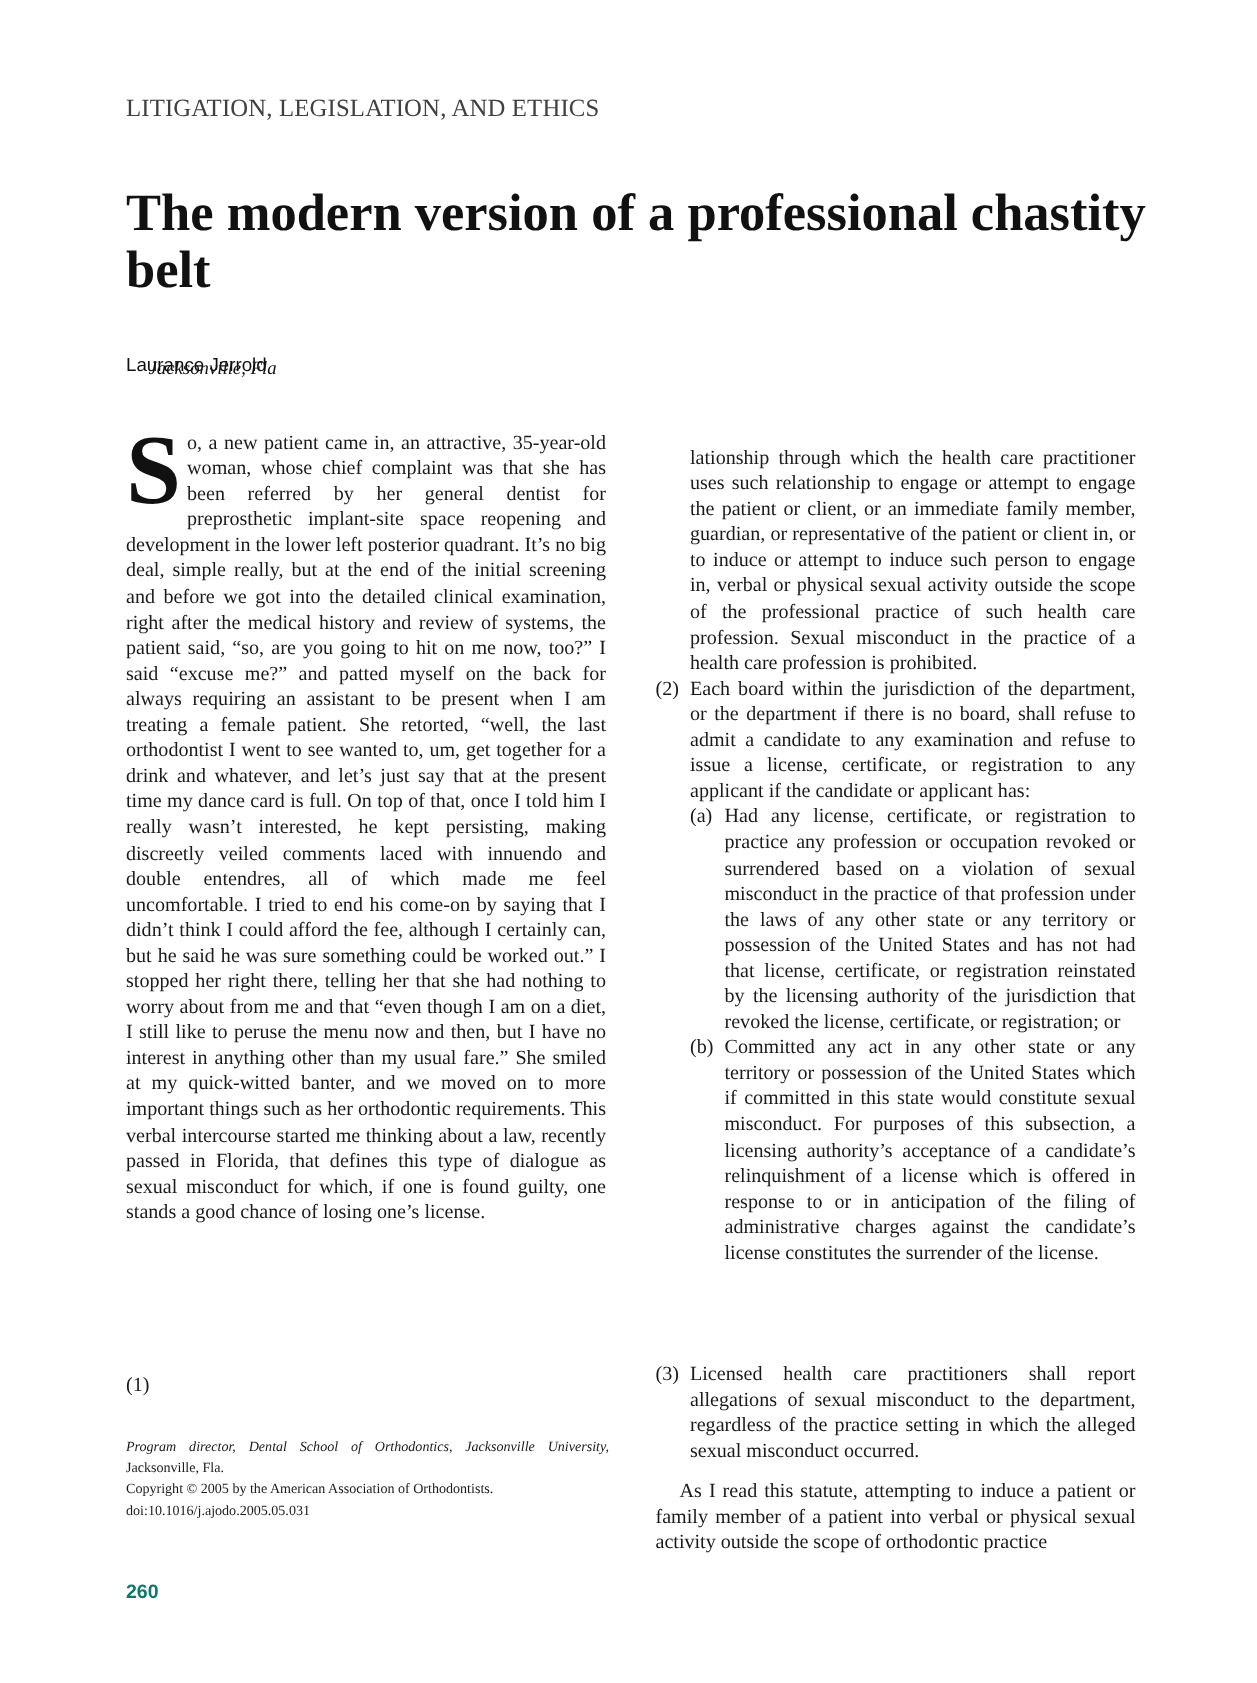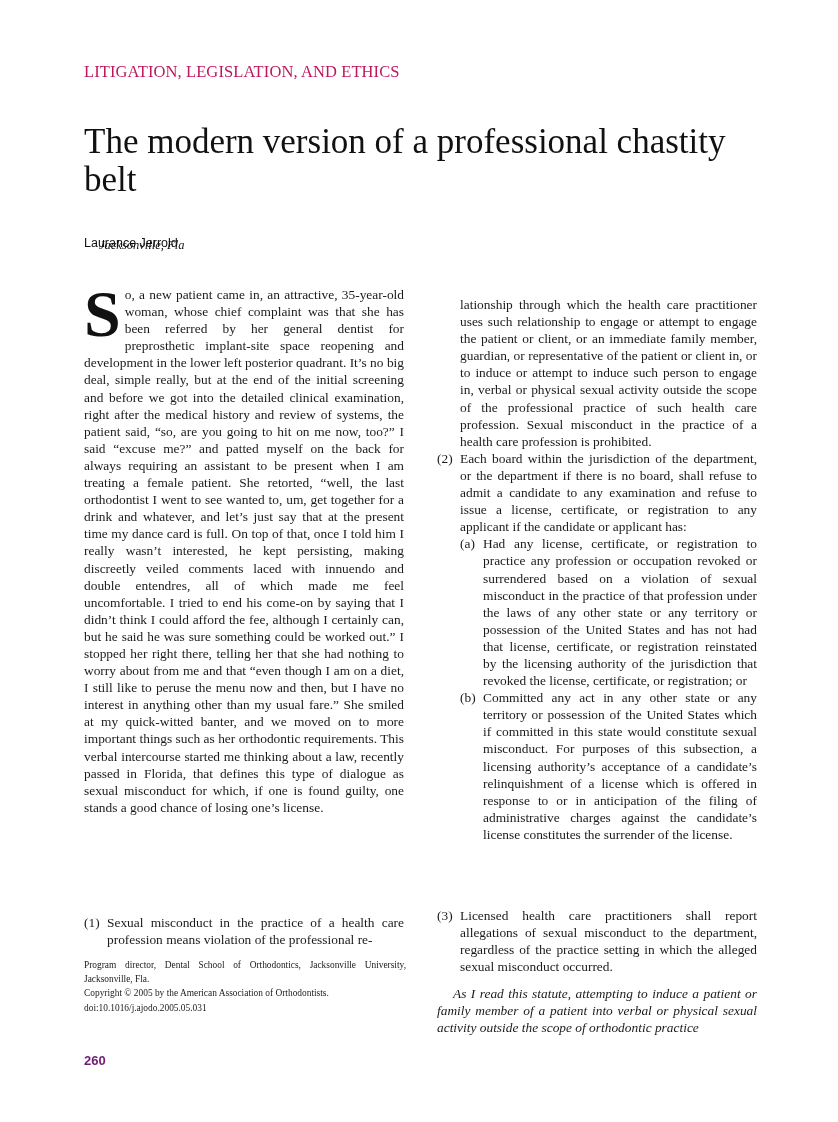--- a/index.html
+++ b/index.html
@@ -14,30 +14,30 @@
     overflow: hidden;
     color: #1a1a1a;
     font-family: "Liberation Serif", "DejaVu Serif", serif;
   }
   .section-header {
     position: absolute;
     left: 84px;
     top: 62px;
     font-size: 16.5px;
     letter-spacing: 0.1px;
-    color: #be185d;
+    color: #404040;
   }
   .title {
     position: absolute;
     left: 84px;
     top: 123px;
     width: 680px;
     font-size: 35px;
     line-height: 38px;
-    font-weight: normal;
+    font-weight: bold;
     margin: 0;
     color: #111;
   }
   .author-name {
     position: absolute;
     left: 84px;
     top: 220px;
     font-family: "Liberation Sans", "DejaVu Sans", sans-serif;
     font-size: 12.5px;
     color: #111;
@@ -121,48 +121,48 @@
     font-size: 9.4px;
     line-height: 14.2px;
     color: #1a1a1a;
   }
   .footnotes div {
     white-space: nowrap;
   }
   .footnote-justify {
     text-align: justify;
     text-align-last: justify;
+    font-style: italic;
   }
   .page-number {
     position: absolute;
     left: 84px;
     top: 1053px;
     font-family: "Liberation Sans", "DejaVu Sans", sans-serif;
     font-weight: bold;
     font-size: 13px;
-    color: #701a75;
+    color: #0f766e;
   }
   .item3 {
     position: absolute;
     left: 437px;
     top: 907px;
     width: 320px;
     font-size: 13.4px;
     line-height: 17.1px;
     text-align: justify;
   }
   .closing {
     position: absolute;
     left: 437px;
     top: 985px;
     width: 320px;
     font-size: 13.4px;
     line-height: 17.1px;
     text-align: justify;
-    font-style: italic;
   }
 </style>
 </head>
 <body>
 
 <div class="section-header">LITIGATION, LEGISLATION, AND ETHICS</div>
 
 <h1 class="title">The modern version of a professional chastity belt</h1>
 
 <div class="author-name">Laurance Jerrold</div>
@@ -170,21 +170,20 @@
 
 <div class="col col-left">
   <p>
     <span class="dropcap">S</span><span>o, a new patient came in, an attractive, 35-year-old woman, whose chief complaint was that she has been referred by her general dentist for preprosthetic implant-site space reopening and development in the lower left posterior quadrant. It’s no big deal, simple really, but at the end of the initial screening and before we got into the detailed clinical examination, right after the medical history and review of systems, the patient said, “so, are you going to hit on me now, too?” I said “excuse me?” and patted myself on the back for always requiring an assistant to be present when I am treating a female patient. She retorted, “well, the last orthodontist I went to see wanted to, um, get together for a drink and whatever, and let’s just say that at the present time my dance card is full. On top of that, once I told him I really wasn’t interested, he kept persisting, making discreetly veiled comments laced with innuendo and double entendres, all of which made me feel uncomfortable. I tried to end his come-on by saying that I didn’t think I could afford the fee, although I certainly can, but he said he was sure something could be worked out.” I stopped her right there, telling her that she had nothing to worry about from me and that “even though I am on a diet, I still like to peruse the menu now and then, but I have no interest in anything other than my usual fare.” She smiled at my quick-witted banter, and we moved on to more important things such as her orthodontic requirements. This verbal intercourse started me thinking about a law, recently passed in Florida, that defines this type of dialogue as sexual misconduct for which, if one is found guilty, one stands a good chance of losing one’s license.</span>
   </p>
 </div>
 
 <div class="item1-left">
   <div class="list-item">
     <span class="num">(1)</span>
-    <span>Sexual misconduct in the practice of a health care profession means violation of the professional re-</span>
   </div>
 </div>
 
 <div class="footnotes">
   <div class="footnote-justify">Program director, Dental School of Orthodontics, Jacksonville University,</div>
   <div>Jacksonville, Fla.</div>
   <div>Copyright © 2005 by the American Association of Orthodontists.</div>
   <div>doi:10.1016/j.ajodo.2005.05.031</div>
 </div>
 

